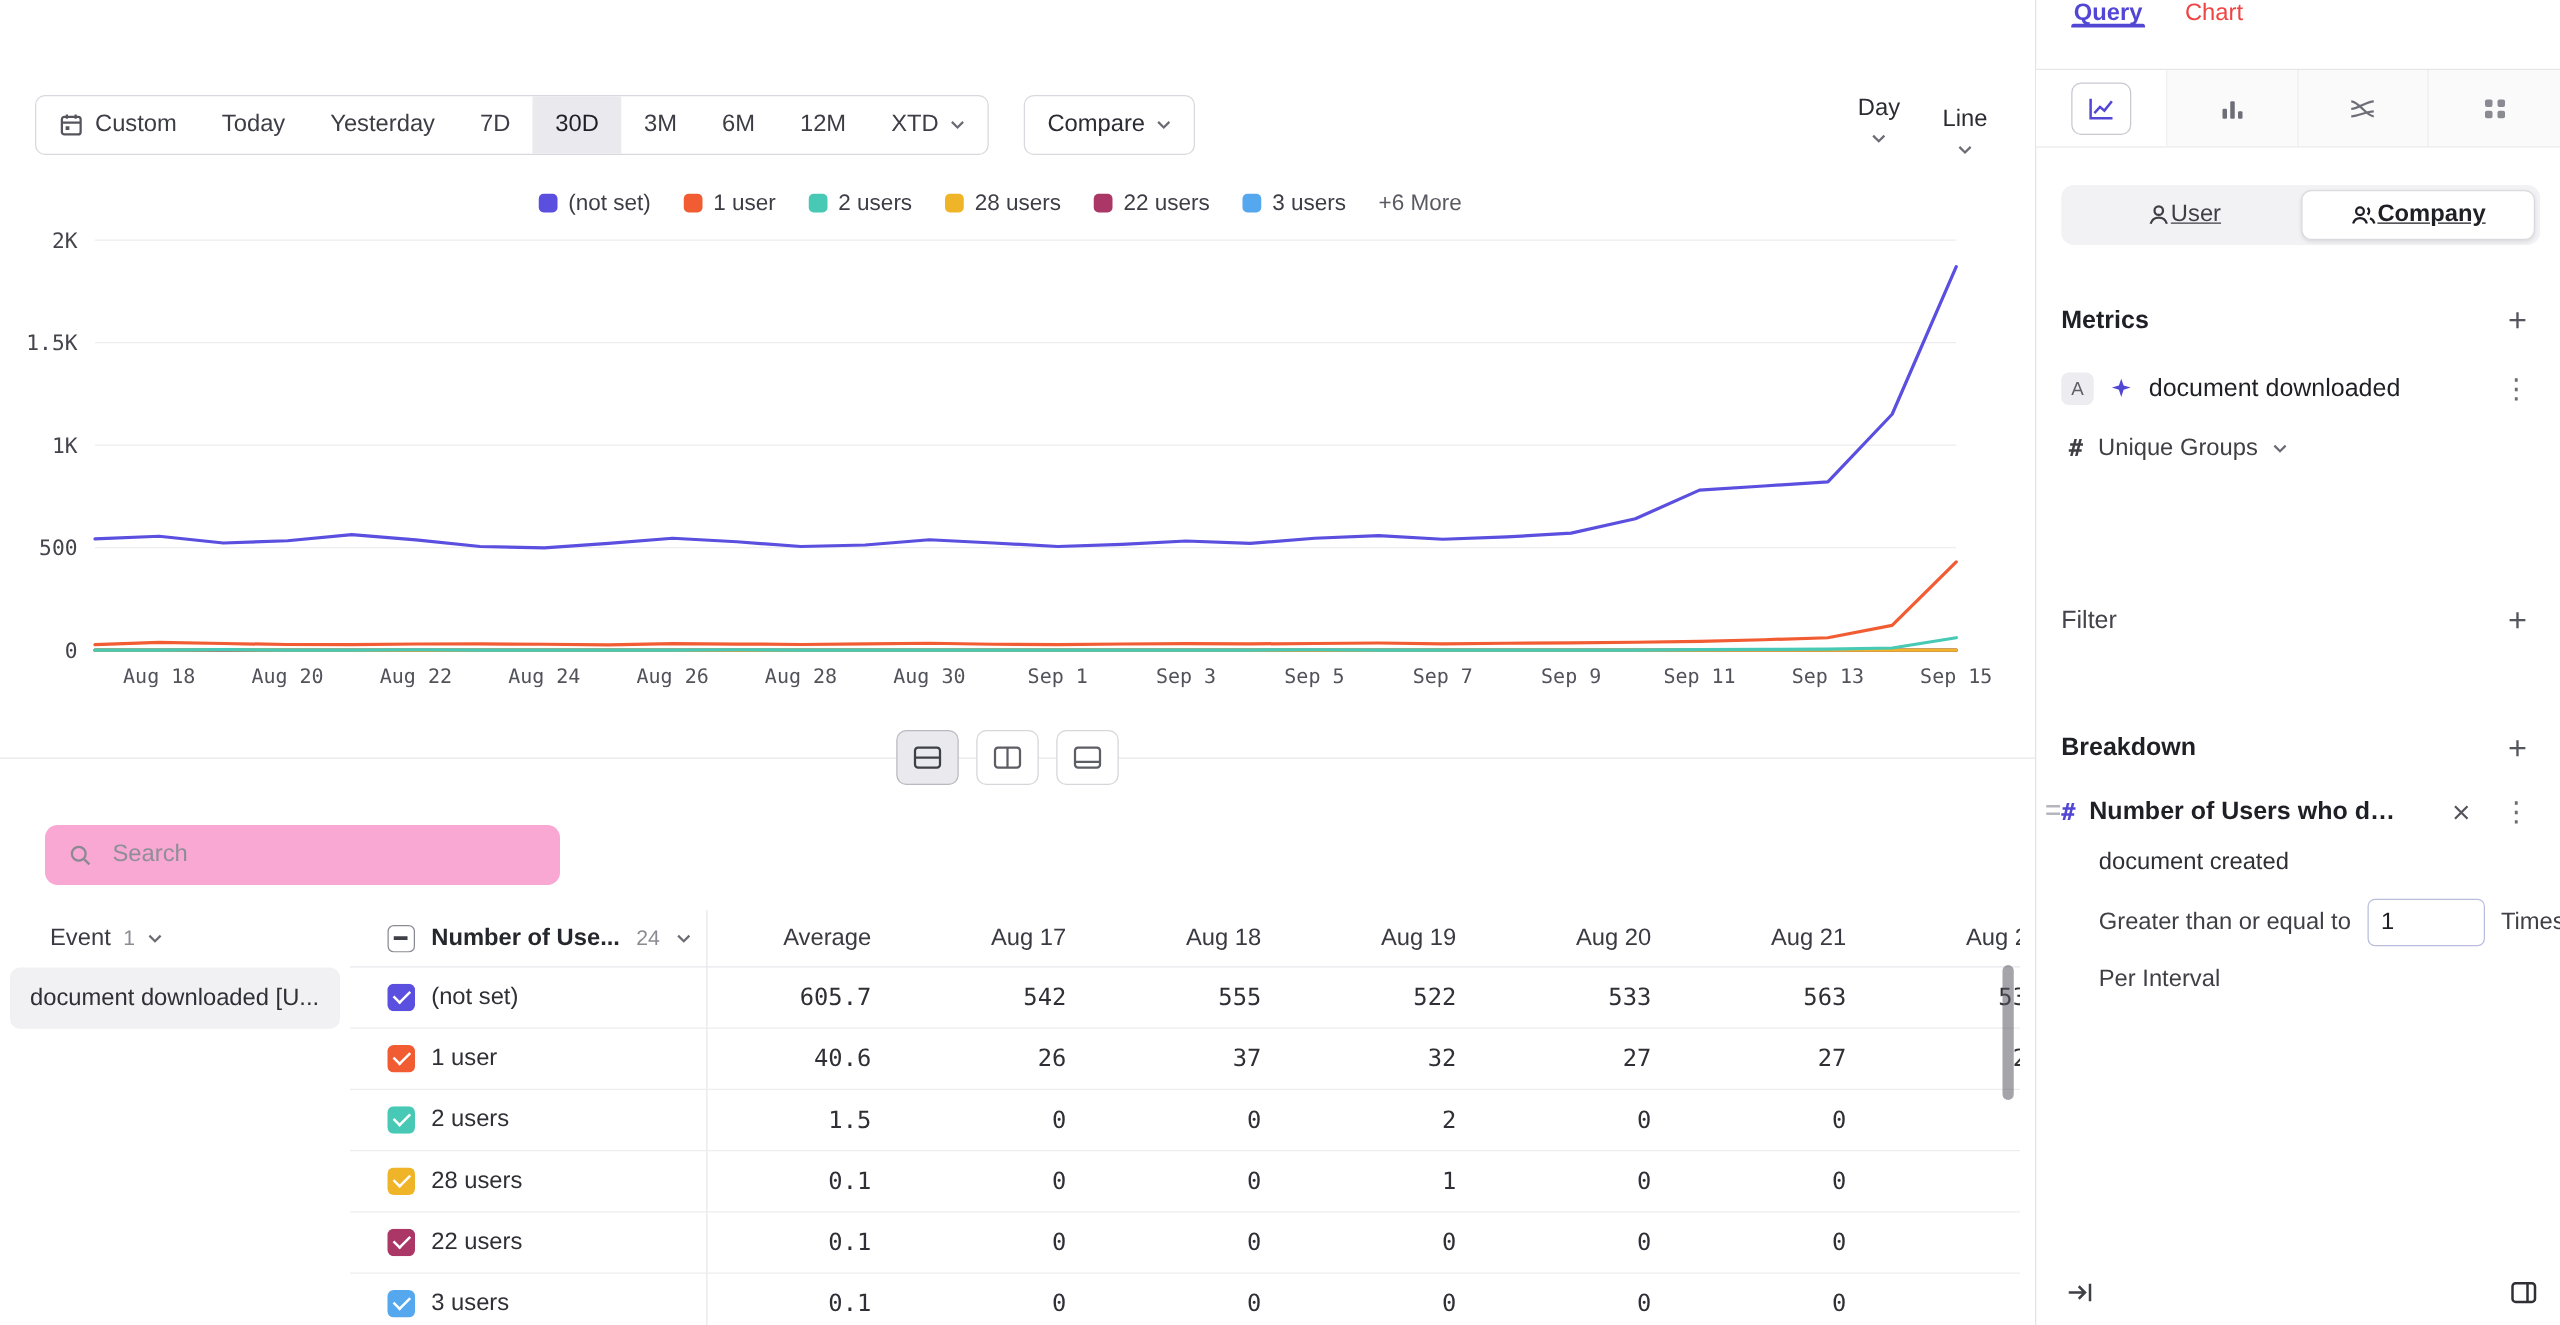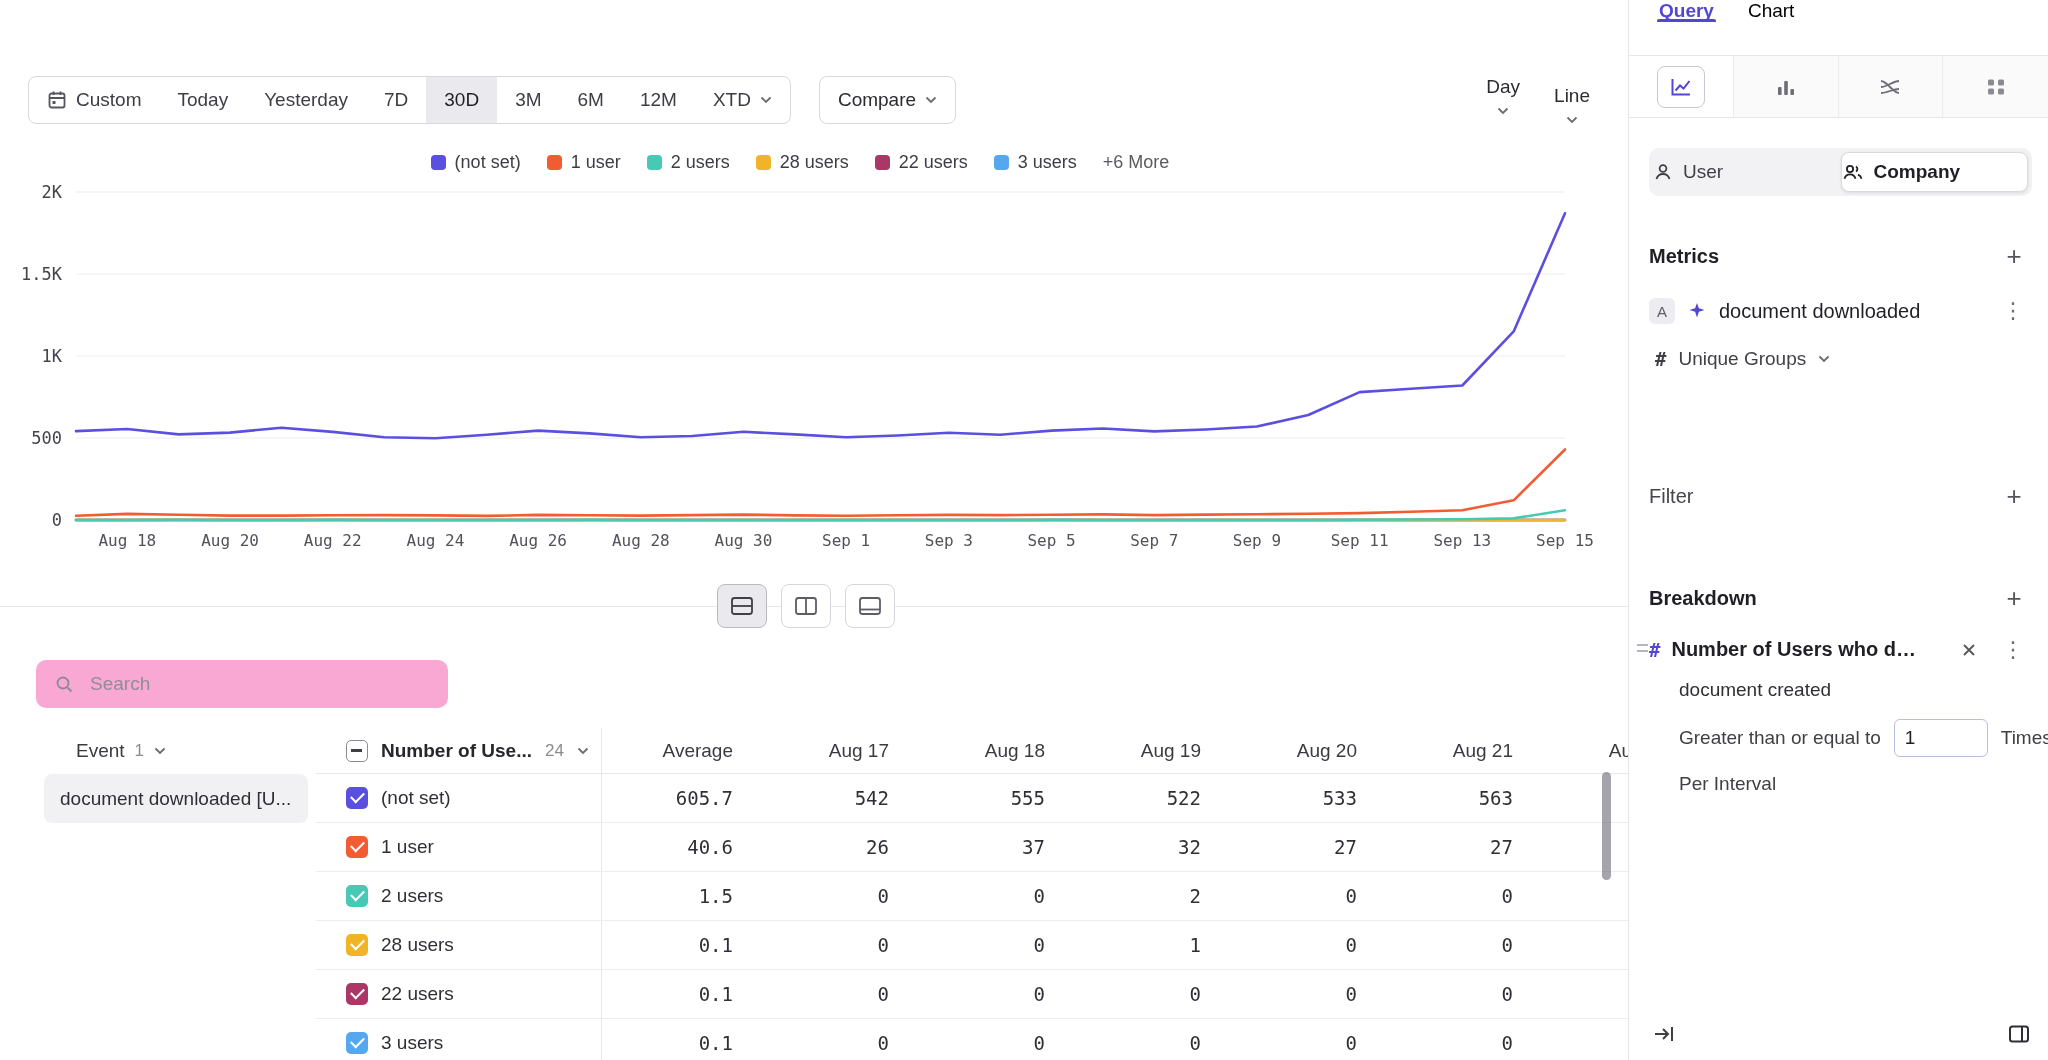--- a/index.html
+++ b/index.html
@@ -38,21 +38,21 @@
   .vtoggle.sel { background:#e9e9ee; border-color:#b9b9c2; }
 
   
   .search { position:absolute; top:660px; left:36px; width:412px; height:48px; }
   .search input { width:100%; height:100%; border:none; outline:none; background:#f9a8d4; border-radius:10px;
     padding:0 16px 0 54px; font:19px "Liberation Sans",sans-serif; color:#2f2f36; }
   .search input::placeholder { color:#8e8e96; }
   .search svg { position:absolute; left:18px; top:14px; }
 
   
-  .table { position:absolute; top:728px; left:0; width:1616px; bottom:0; overflow:hidden;margin-left:36px; }
+  .table { position:absolute; top:728px; left:0; width:1616px; bottom:0; overflow:hidden; }
   .col-divider { position:absolute; left:565px; top:0; bottom:0; width:1px; background:#e8e8eb; }
   .event-col { position:absolute; left:0; top:0; width:280px; bottom:0; }
   .event-header { height:46px; display:flex; align-items:center; padding-left:40px; gap:10px; font-size:19px; color:#3a3a42; cursor:pointer; }
   .count { color:#8b8b94; font-size:17px; }
   .event-row { height:49px; margin:0 8px; padding:0 16px; display:flex; align-items:center; background:#f1f1f4;
     border-radius:8px; font-size:19px; color:#2f2f36; white-space:nowrap; overflow:hidden; cursor:pointer; }
 
   .data-table { position:absolute; left:280px; top:0; width:1380px; }
   .tr { display:grid; grid-template-columns:285px 158px repeat(6,156px); height:49px; align-items:center;
     border-bottom:1px solid #ededf0; }
@@ -65,34 +65,34 @@
   .checkbox::after { content:""; position:absolute; left:5px; top:5px; width:11px; height:6px;
     border-left:2.5px solid #fff; border-bottom:2.5px solid #fff; transform:rotate(-45deg); }
   .checkbox-ind { width:22px; height:22px; border-radius:5px; border:1.5px solid #8a8a93; background:#fff; flex:none;
     position:relative; cursor:pointer; }
   .checkbox-ind::after { content:""; position:absolute; left:4px; top:8.5px; width:11px; height:2.5px; background:#3f3f47; }
 
   .scrollbar { position:absolute; left:1602px; top:772px; width:9px; height:108px; border-radius:5px; background:rgba(90,90,100,.55); }
 
   
   .panel-tabs { height:56px; border-bottom:1px solid #e7e7ea; display:flex; align-items:flex-start; padding-left:30px; gap:34px; }
-  .ptab { display:flex; align-items:center; font-size:19px; color:#000000; cursor:pointer; position:relative; }
+  .ptab { display:flex; align-items:center; font-size:19px; color:#ef4444; cursor:pointer; position:relative; }
   .ptab.active { color:#5247d5; font-weight:bold; }
   .ptab.active::after { content:""; position:absolute; left:-2px; right:-2px; bottom:0; height:3px; background:#5247d5; border-radius:2px 2px 0 0; }
 
   .ctypes { height:62px; display:grid; grid-template-columns:repeat(4,1fr); border-bottom:1px solid #e7e7ea; }
   .ctype { display:flex; align-items:center; justify-content:center; border-right:1px solid #ececef; background:#fafafb; cursor:pointer; }
   .ctype:last-child { border-right:none; }
   .ctype.active { background:#fff; }
   .iconbox { width:48px; height:42px; border:1px solid #c8c8d2; border-radius:8px; display:flex; align-items:center; justify-content:center; background:#fff; }
 
   .group-toggle { margin:30px 16px 0 20px; height:48px; background:#f2f2f5; border-radius:10px;
     display:grid; grid-template-columns:1fr 1fr; padding:4px; }
-  .gopt { display:flex; align-items:center; gap:10px; font-size:19px; color:#3f3f46;
-    border-radius:8px; cursor:pointer; }
+  .gopt { display:flex; align-items:center; justify-content:center; gap:0; font-size:19px; color:#3f3f46;
+    border-radius:8px; cursor:pointer;text-decoration:underline; }
   .gopt.active { background:#fff; border:1px solid #dadade; box-shadow:0 1px 3px rgba(20,20,30,.10); font-weight:bold; color:#1f1f26; }
 
   .psection { padding:0 20px; }
   .pheading-row { display:flex; justify-content:space-between; align-items:center; }
   .pheading { font-size:20px; font-weight:bold; color:#1f1f26; }
   .pheading-light { font-size:20px; color:#44444c; }
   .plus-btn { width:28px; height:28px; display:flex; align-items:center; justify-content:center;
     font-size:26px; color:#55555e; cursor:pointer; line-height:1; }
 
   .metric-row { display:flex; align-items:center; gap:12px; margin-top:28px; }

